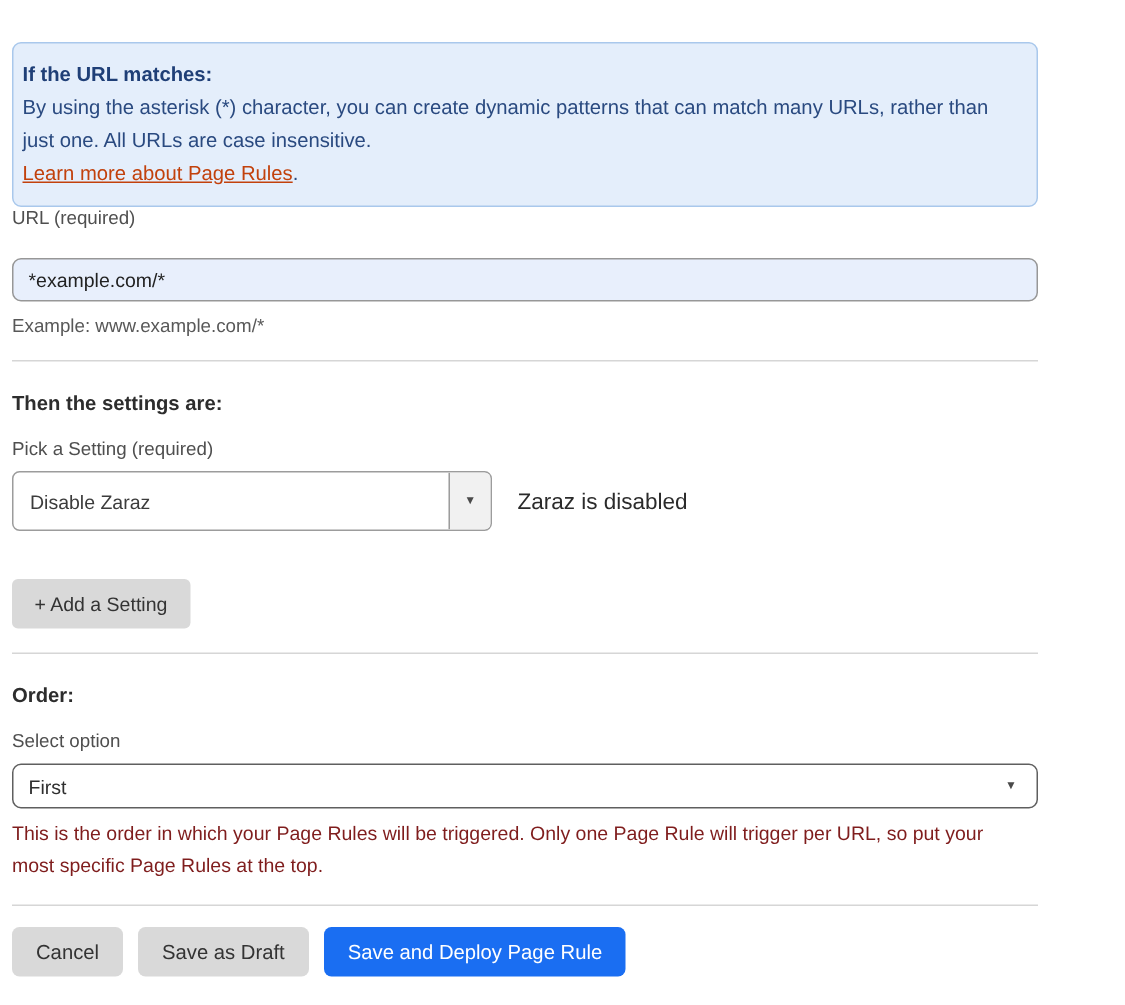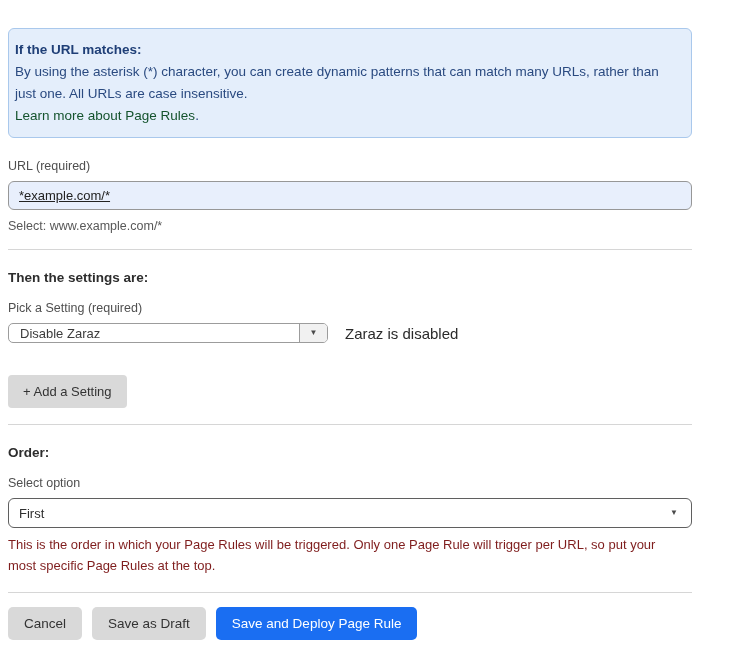--- a/index.html
+++ b/index.html
@@ -30,42 +30,41 @@
     padding: 10px 16px 11px 6px;
     font-size: 13.5px;
     line-height: 1.62;
     color: #2a4a80;
   }
   .info-box .info-heading {
     font-weight: 700;
     color: #1f3f77;
   }
   .info-link {
-    color: #14532d;
+    color: #c2410c;
+    text-decoration: underline;
     cursor: pointer;
   }
   .field-label {
-    margin-top: 21px;
     font-size: 12.5px;
     color: #4f4f4f;
   }
   .url-input {
     display: block;
-    margin-top: 8px;
+    margin-top: 20px;
     width: 100%;
     height: 29px;
     background: #e8effc;
     border: 1px solid #979797;
     border-radius: 6px;
     padding: 0 10px;
     font-family: "Liberation Sans", "DejaVu Sans", sans-serif;
     font-size: 13px;
     color: #222222;
     outline: none;
-    text-decoration: underline;
   }
   .helper-text {
     margin-top: 9px;
     font-size: 12.5px;
     color: #585858;
   }
   .divider {
     border: none;
     border-top: 1px solid #d6d6d6;
     margin-top: 16px;
@@ -77,21 +76,21 @@
     font-weight: 700;
     color: #2d2d2d;
   }
   .setting-row {
     margin-top: 8px;
     display: flex;
     align-items: center;
   }
   .combo {
     width: 320px;
-    height: 20px;
+    height: 40px;
     background: #ffffff;
     border: 1px solid #9c9c9c;
     border-radius: 5px;
     display: flex;
     align-items: stretch;
     cursor: pointer;
     overflow: hidden;
   }
   .combo-value {
     flex: 1;
@@ -186,21 +185,21 @@
   <div class="info-box">
     <div class="info-heading">If the URL matches:</div>
     <div>
       <span>By using the asterisk (*) character, you can create dynamic patterns that can match many URLs, rather than just one. All URLs are case insensitive.</span><br>
       <span class="info-link">Learn more about Page Rules</span><span>.</span>
     </div>
   </div>
 
   <div class="field-label">URL (required)</div>
   <input class="url-input" type="text" value="*example.com/*" style="">
-  <div class="helper-text">Select: www.example.com/*</div>
+  <div class="helper-text">Example: www.example.com/*</div>
 
   <hr class="divider">
 
   <div class="section-heading">Then the settings are:</div>
 
   <div class="field-label mt16">Pick a Setting (required)</div>
 
   <div class="setting-row">
     <div class="combo">
       <div class="combo-value">Disable Zaraz</div>

